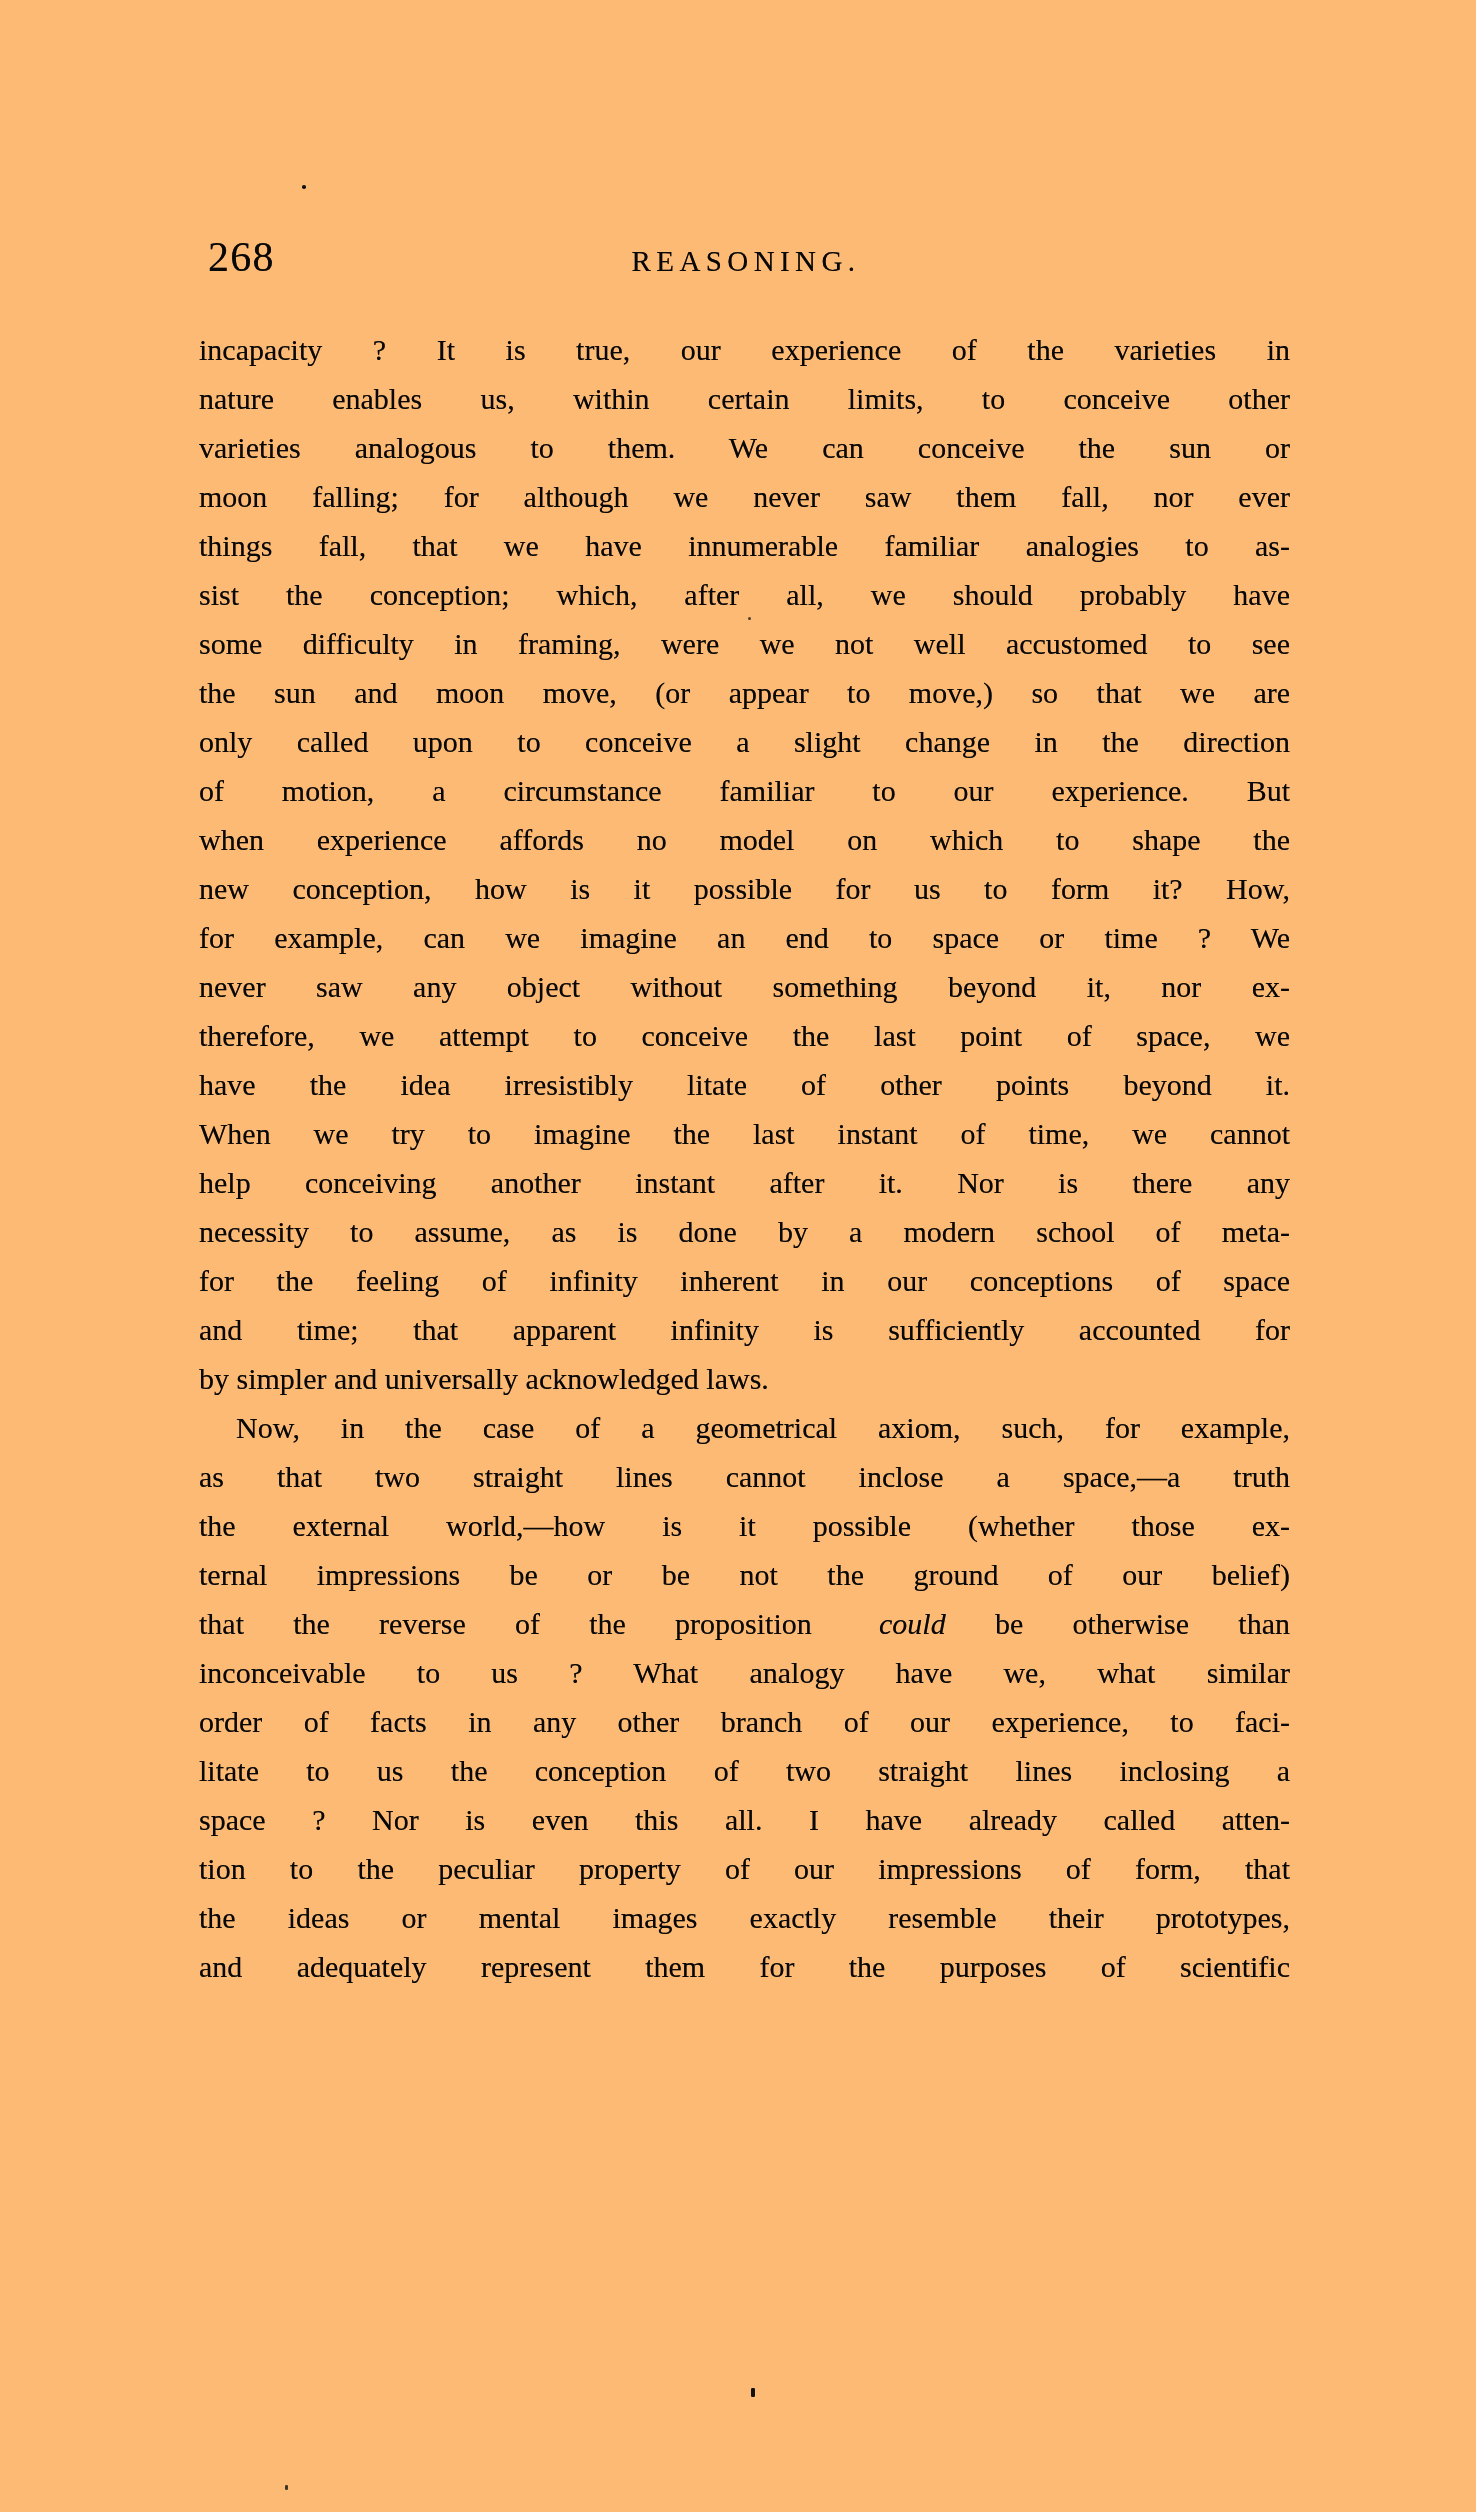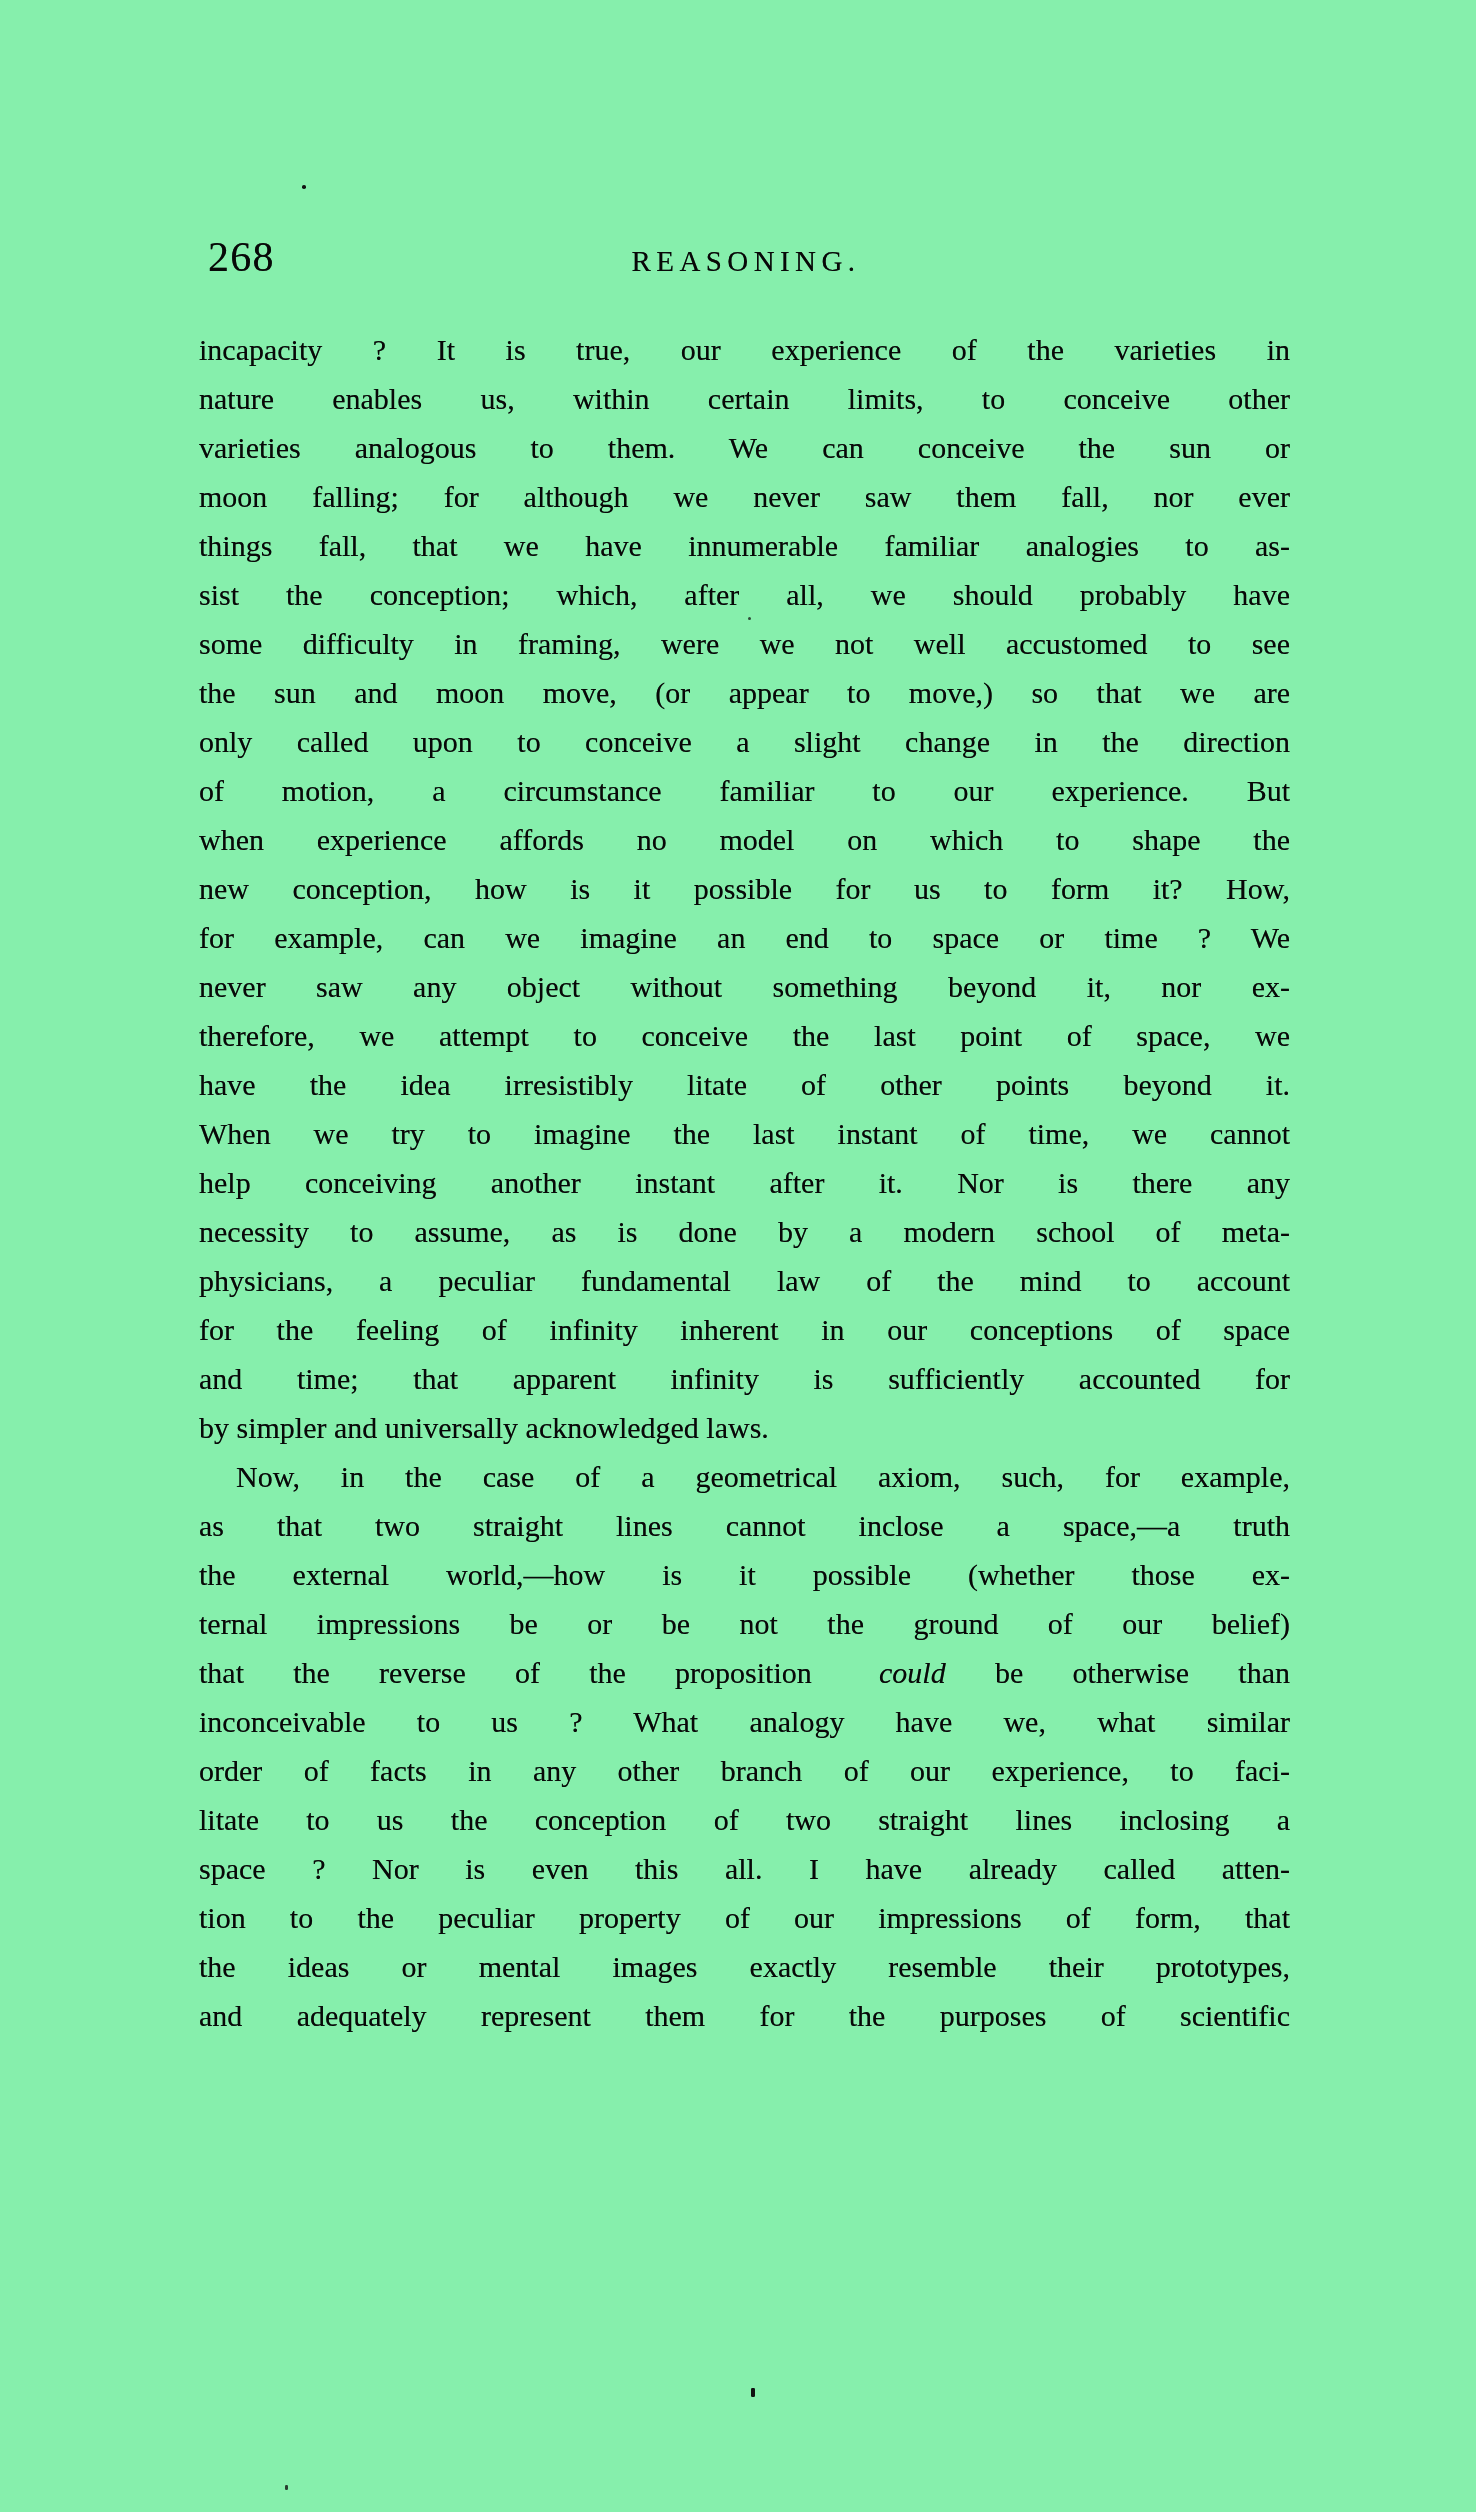--- a/index.html
+++ b/index.html
@@ -1,20 +1,20 @@
 <!DOCTYPE html>
 <html style="font-size:9.5px"><head>
 <meta charset="utf-8">
 <style>
   html, body { margin: 0; padding: 0; background: #e8e8e8; }
   .page {
     position: relative;
     width: 1476px;
     height: 2512px;
-    background: #86efac;
+    background: #fdba74;
     font-family: "Liberation Serif", serif;
     color: #080808;
     overflow: hidden;
   }
   .header { position: absolute; top: 0; left: 0; width: 100%; height: 298px; }
   .pagenum {
     position: absolute;
     left: 208px;
     top: 236px;
     font-size: 42px;
@@ -80,21 +80,20 @@
     <div class="line">of motion, a circumstance familiar to our experience.  But</div>
     <div class="line">when experience affords no model on which to shape the</div>
     <div class="line">new conception, how is it possible for us to form it?  How,</div>
     <div class="line">for example, can we imagine an end to space or time ?  We</div>
     <div class="line">never saw any object without something beyond it, nor ex-</div>
     <div class="line">therefore, we attempt to conceive the last point of space, we</div>
     <div class="line">have the idea irresistibly litate of other points beyond it.</div>
     <div class="line">When we try to imagine the last instant of time, we cannot</div>
     <div class="line">help conceiving another instant after it.  Nor is there any</div>
     <div class="line">necessity to assume, as is done by a modern school of meta-</div>
-    <div class="line">physicians, a peculiar fundamental law of the mind to account</div>
     <div class="line">for the feeling of infinity inherent in our conceptions of space</div>
     <div class="line">and time; that apparent infinity is sufficiently accounted for</div>
     <div class="line short">by simpler and universally acknowledged laws.</div>
     <div class="line indent">Now, in the case of a geometrical axiom, such, for example,</div>
     <div class="line">as that two straight lines cannot inclose a space,—a truth</div>
     <div class="line">the external world,—how is it possible (whether those ex-</div>
     <div class="line">ternal impressions be or be not the ground of our belief)</div>
     <div class="line"><span>that the reverse of the proposition </span><em>could</em><span> be otherwise than</span></div>
     <div class="line">inconceivable to us ?  What analogy have we, what similar</div>
     <div class="line">order of facts in any other branch of our experience, to faci-</div>

